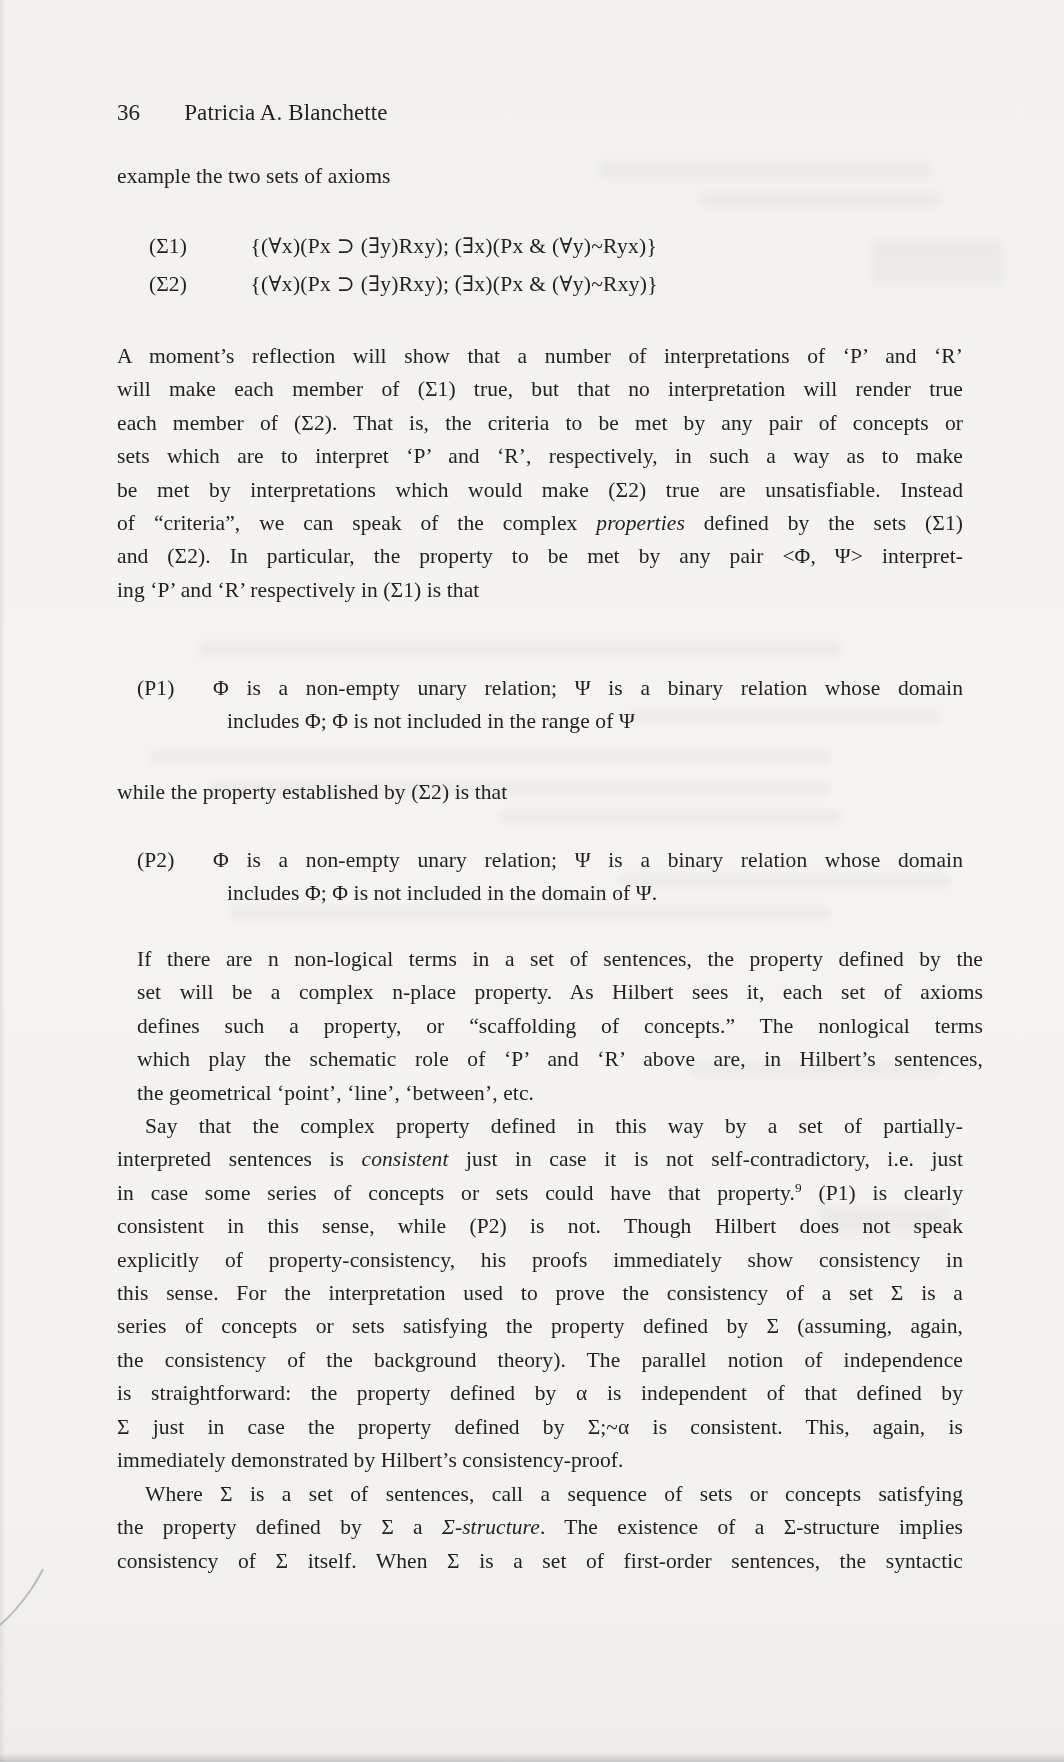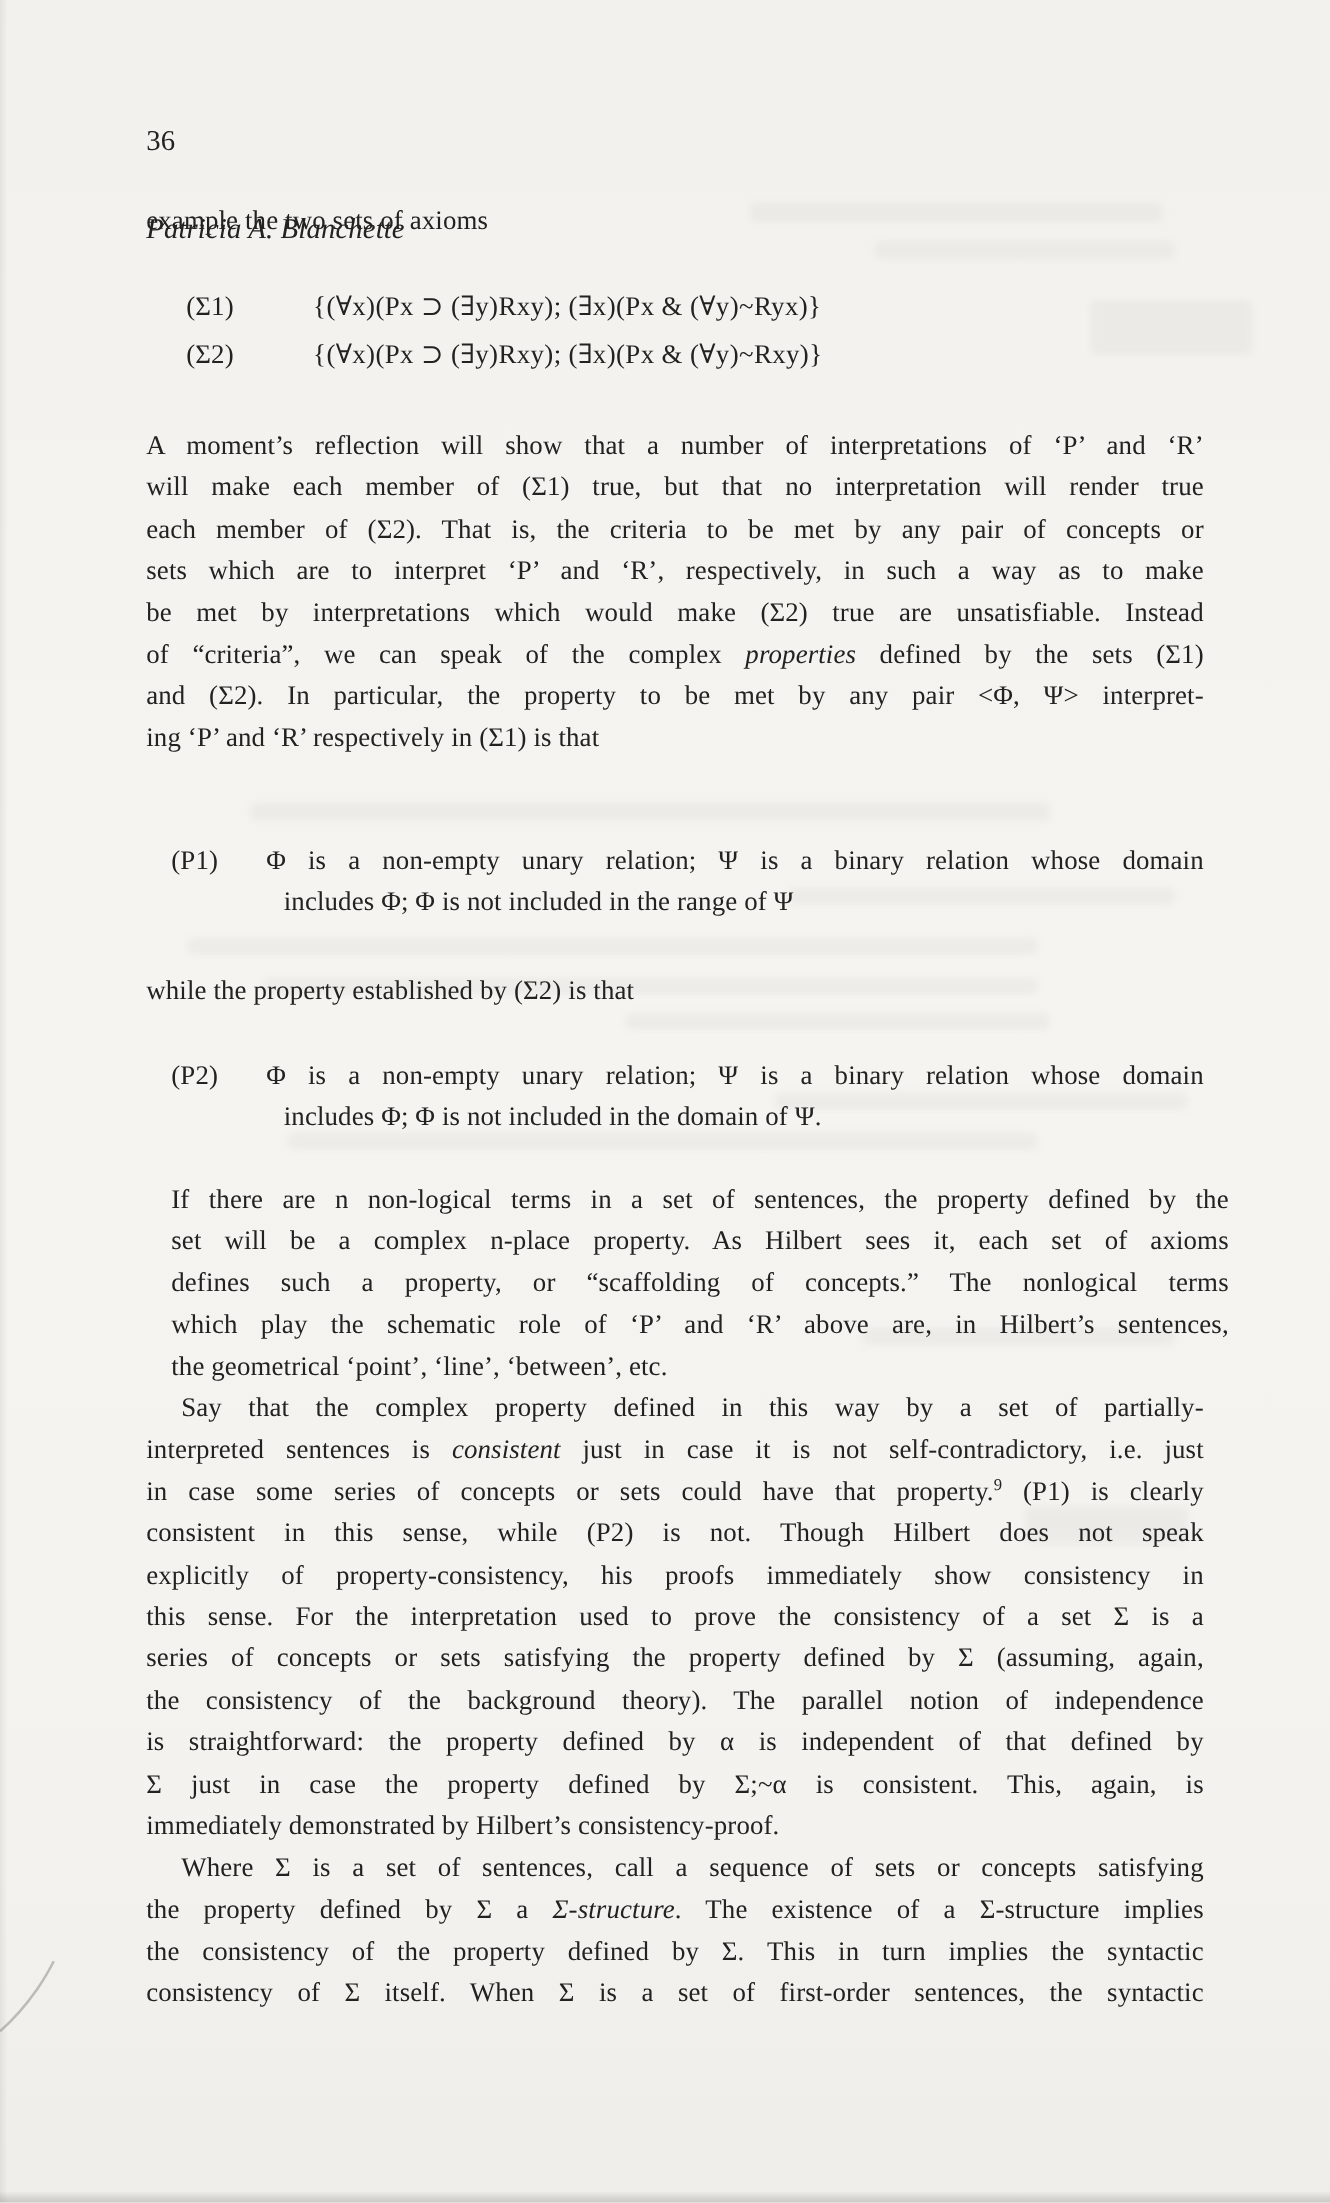--- a/index.html
+++ b/index.html
@@ -13,23 +13,23 @@
     position:relative;width:1064px;height:1762px;
     background:linear-gradient(180deg,#f2f1ee 0%,#f5f4f1 45%,#f3f2ef 85%,#eeede9 100%);
     color:#232220;
   }
   #content{
     position:absolute;left:117px;top:0;width:846px;
     font-size:21.5px;
     letter-spacing:0.1px;
   }
   .block{position:absolute;left:0;width:846px;}
-  #header{top:100px;display:flex;align-items:baseline;gap:44px;font-size:23px;flex-direction:column;}
+  #header{top:100px;display:flex;align-items:baseline;gap:44px;font-size:23px;}
   #page-number{font-style:normal;}
-  #author{font-style:italic;}
+  #author{}
   #intro-line{top:164px;}
   #axioms{top:233px;}
   .axiom-row{height:38px;white-space:nowrap;}
   .axiom-label{display:inline-block;margin-left:32px;width:96px;}
   .axiom-formula{display:inline-block;letter-spacing:0.3px;}
   #para1{top:340px;}
   #pdef1{top:672px;}
   #while-line{top:780px;}
   #pdef2{top:844px;}
   #para2{top:943px;margin-left:20px;}
@@ -138,21 +138,20 @@
         <div class="line" style="">series of concepts or sets satisfying the property defined by Σ (assuming, again,</div>
         <div class="line" style="">the consistency of the background theory). The parallel notion of independence</div>
         <div class="line" style="">is straightforward: the property defined by α is independent of that defined by</div>
         <div class="line" style="">Σ just in case the property defined by Σ;~α is consistent. This, again, is</div>
         <div class="line lastline" style="">immediately demonstrated by Hilbert’s consistency-proof.</div>
       </div>
 
     <div id="para4" class="block para indent-first">
         <div class="line" style="">Where Σ is a set of sentences, call a sequence of sets or concepts satisfying</div>
         <div class="line" style="">the property defined by Σ a <i>Σ-structure</i>. The existence of a Σ-structure implies</div>
-        <div class="line" style="">the consistency of the property defined by Σ. This in turn implies the syntactic</div>
         <div class="line" style="">consistency of Σ itself. When Σ is a set of first-order sentences, the syntactic</div>
       </div>
 
   </div>
 
   <svg id="pen-mark" width="60" height="70" viewBox="0 0 60 70">
     <path d="M0 62 Q16 48 30 28 Q38 16 43 6" stroke="#b3b1ad" stroke-width="2" fill="none" opacity="0.85"></path>
   </svg>
 
   <div id="left-edge"></div>

